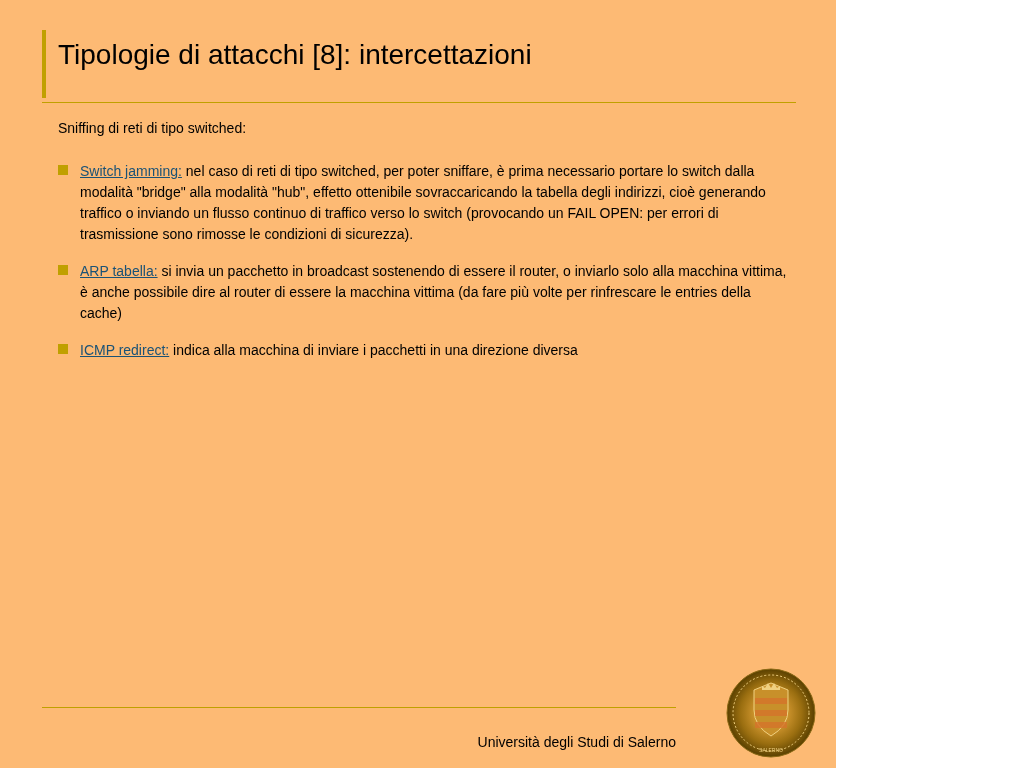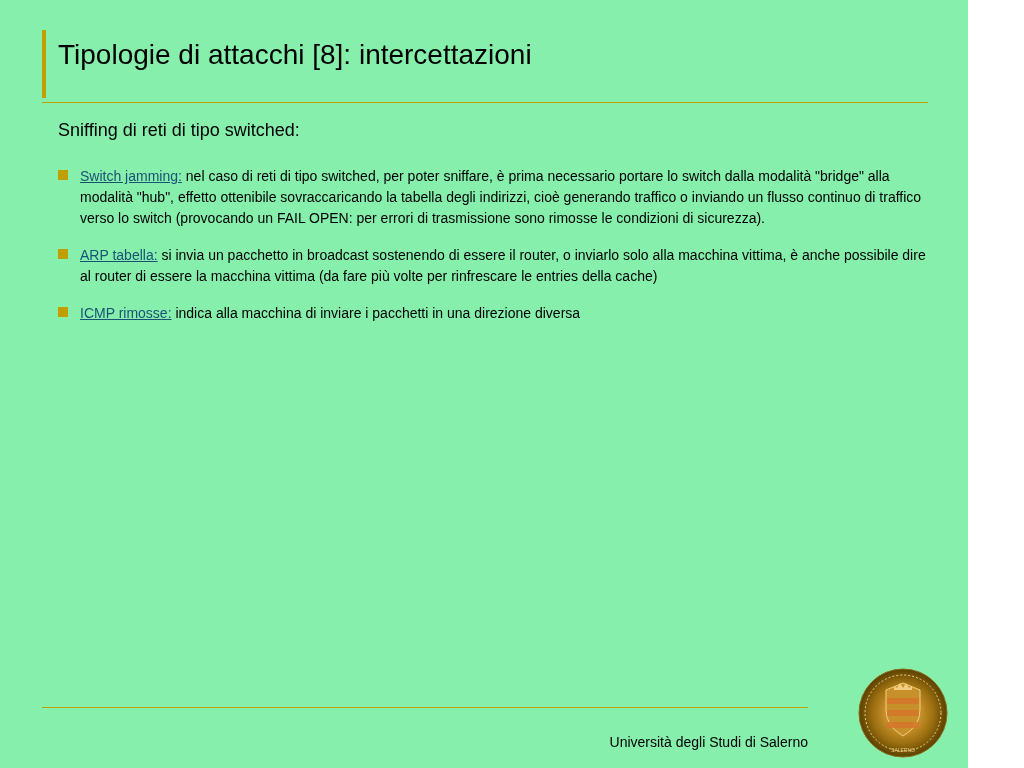--- a/index.html
+++ b/index.html
@@ -11,23 +11,23 @@
     body {
       width: 1024px;
       height: 768px;
       background: #ffffff;
       font-family: 'Times New Roman', Times, serif;
       overflow: hidden;
       position: relative;
     }
 
     .slide-container {
-      width: 968px;
+      width: 836px;
       height: 768px;
-      background: #86efac;
+      background: #fdba74;
       position: relative;
       padding: 12px;
     }
 
     
     .left-bar {
       position: absolute;
       left: 42px;
       top: 30px;
       width: 4px;
@@ -66,21 +66,21 @@
     .content-area {
       position: absolute;
       left: 58px;
       top: 120px;
       right: 40px;
       bottom: 80px;
     }
 
     .section-label {
       font-family: 'Arial', sans-serif;
-      font-size: 18px;
+      font-size: 14px;
       color: #000000;
       margin-bottom: 18px;
     }
 
     .bullet-list {
       list-style: none;
       padding: 0;
       margin-top: 25px;
     }
 
@@ -179,21 +179,21 @@
       <li>
         <span class="bullet-square"></span>
         <span class="bullet-text">
           <span class="link-text">ARP tabella:</span><span> si invia un pacchetto in broadcast sostenendo di essere il router, o inviarlo solo alla macchina vittima, è anche possibile dire al router di essere la macchina vittima (da fare più volte per rinfrescare le entries della cache)</span>
         </span>
       </li>
 
       <li>
         <span class="bullet-square"></span>
         <span class="bullet-text">
-          <span class="link-text">ICMP rimosse:</span><span> indica alla macchina di inviare i pacchetti in una direzione diversa</span>
+          <span class="link-text">ICMP redirect:</span><span> indica alla macchina di inviare i pacchetti in una direzione diversa</span>
         </span>
       </li>
 
 
     </ul>
   </div>
 
   <div class="bottom-divider"></div>
 
   <div class="footer">Università degli Studi di Salerno</div>

